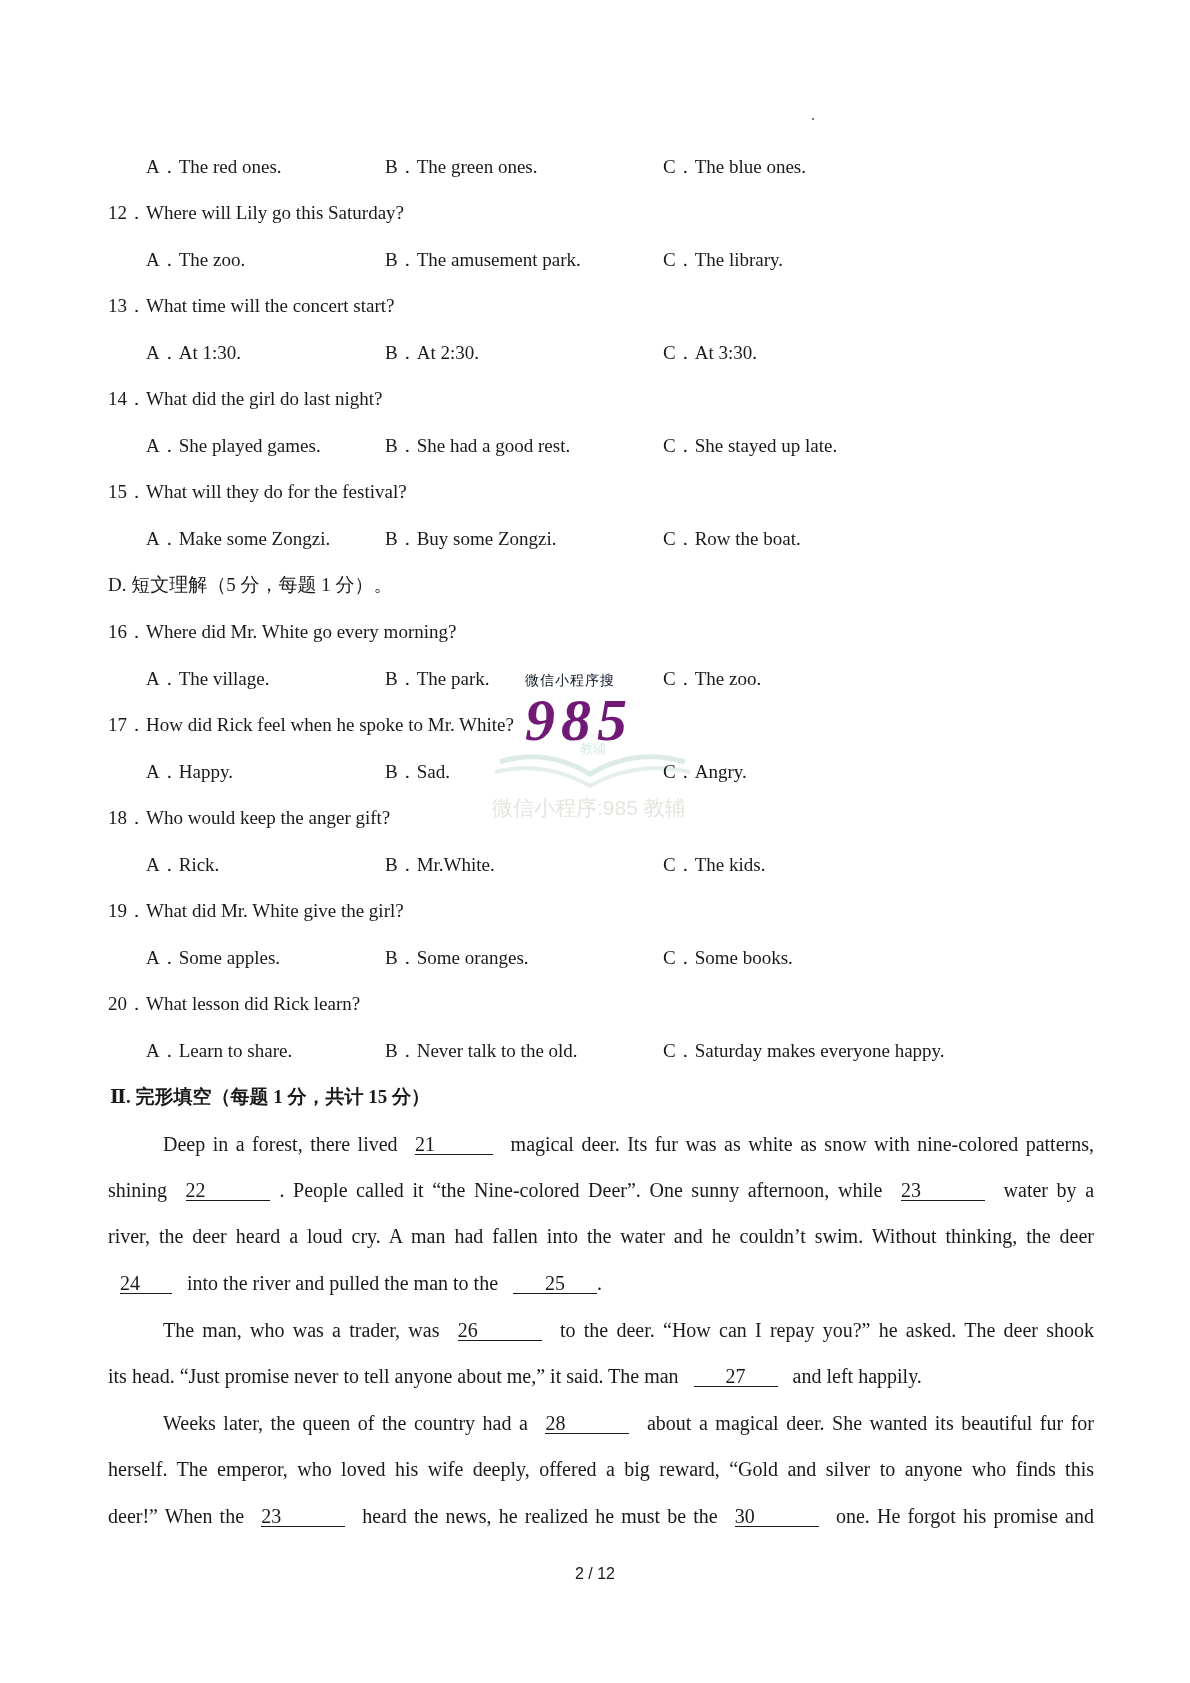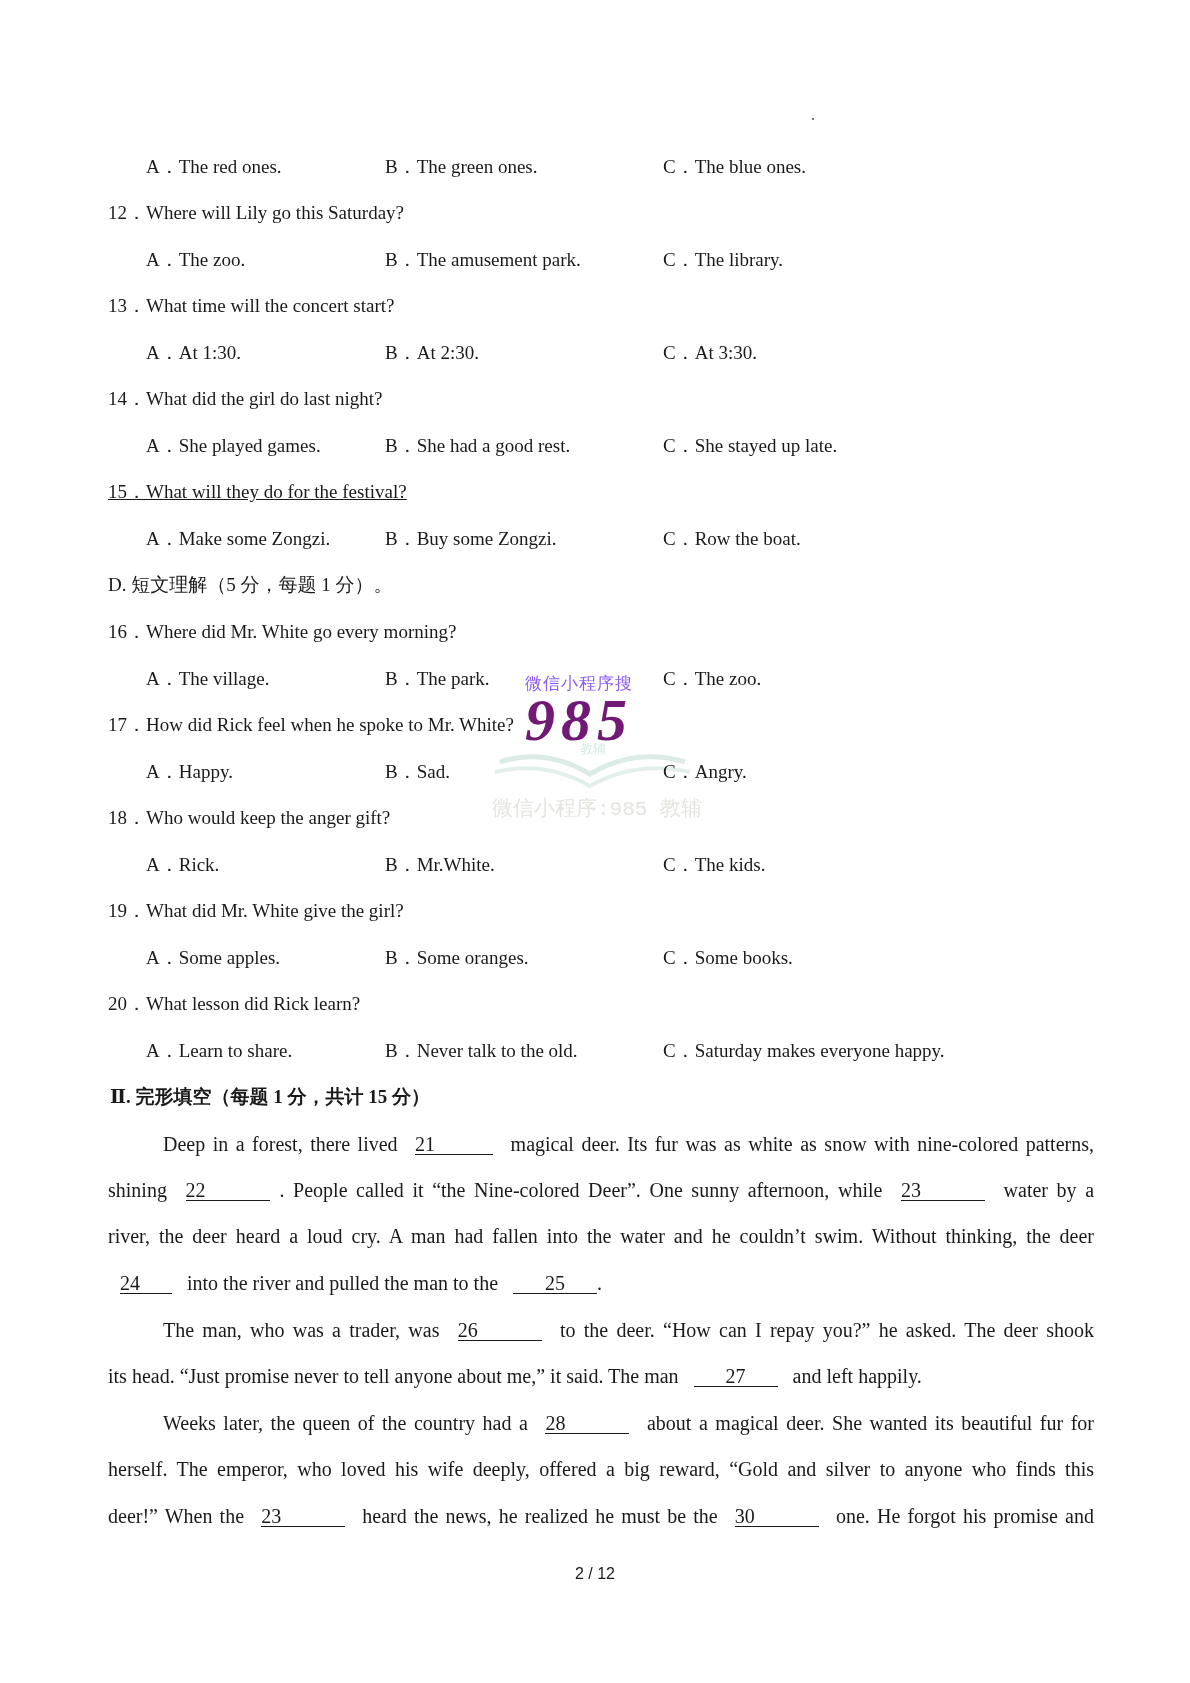--- a/index.html
+++ b/index.html
@@ -14,25 +14,25 @@
   .optC { left:663px; }
   .heading { left:108px; font-size:19px; }
   .bold { font-weight:bold; }
   .para { position:absolute; left:108px; width:986px; font-size:20px; line-height:24px; white-space:nowrap; }
   .para.just { text-align:justify; text-align-last:justify; white-space:normal; }
   .blank { display:inline-block; border-bottom:1px solid #1a1a1a; text-align:center; line-height:20px; margin:0 10px; }
   .blank.nomarg { margin-left:12px; }
   .pagenum { position:absolute; left:0; width:1190px; top:1565px; text-align:center;
              font-family:"Liberation Sans", sans-serif; font-size:16px; }
   .wm { position:absolute; left:480px; top:672px; width:230px; height:160px; pointer-events:none; }
-  .wm-top { position:absolute; left:45px; top:0; font-family:Liberation Serif, serif; font-size:17px; color:#8b5cf6; letter-spacing:1px; }
+  .wm-top { position:absolute; left:45px; top:0; font-family:Liberation Serif, serif; font-size:14px; color:#0f172a; letter-spacing:1px; }
   .wm-num { position:absolute; left:45px; top:14px; font-family:"Liberation Serif", serif; font-style:italic; font-weight:bold; font-size:60px; color:#701a75; letter-spacing:6px; }
   .wm-mid { position:absolute; left:100px; top:68px; font-family:Liberation Serif, serif; font-size:13px; color:#d6e8e2; }
   .wm-book { position:absolute; left:10px; top:70px; }
-  .wm-bottom { position:absolute; left:12px; top:122px; font-family:Liberation Mono, monospace; font-size:21px; color:#e3e6df; white-space:nowrap; }
+  .wm-bottom { position:absolute; left:12px; top:122px; font-family:Liberation Sans, sans-serif; font-size:21px; color:#e3e6df; white-space:nowrap; }
 </style>
 </head>
 <body>
 
 <div class="dot"></div>
 
 <div class="wm">
   <div class="wm-top">微信小程序搜</div>
   <div class="wm-num">985</div>
   <div class="wm-mid">教辅</div>
@@ -69,21 +69,21 @@
 
 <div class="line q" style="top:387px;">
   <span>14．</span><span>What did the girl do last night?</span>
 </div>
 <div class="line" style="top:434px;">
   <span class="opt optA">A．She played games.</span>
   <span class="opt optB">B．She had a good rest.</span>
   <span class="opt optC">C．She stayed up late.</span>
 </div>
 
-<div class="line q" style="top:480px;text-decoration:underline;">
+<div class="line q" style="top:480px;">
   <span>15．</span><span>What will they do for the festival?</span>
 </div>
 <div class="line" style="top:527px;">
   <span class="opt optA">A．Make some Zongzi.</span>
   <span class="opt optB">B．Buy some Zongzi.</span>
   <span class="opt optC">C．Row the boat.</span>
 </div>
 
 <div class="line heading" style="top:573px; left:108px;">D. 短文理解（5 分，每题 1 分）。</div>
 

